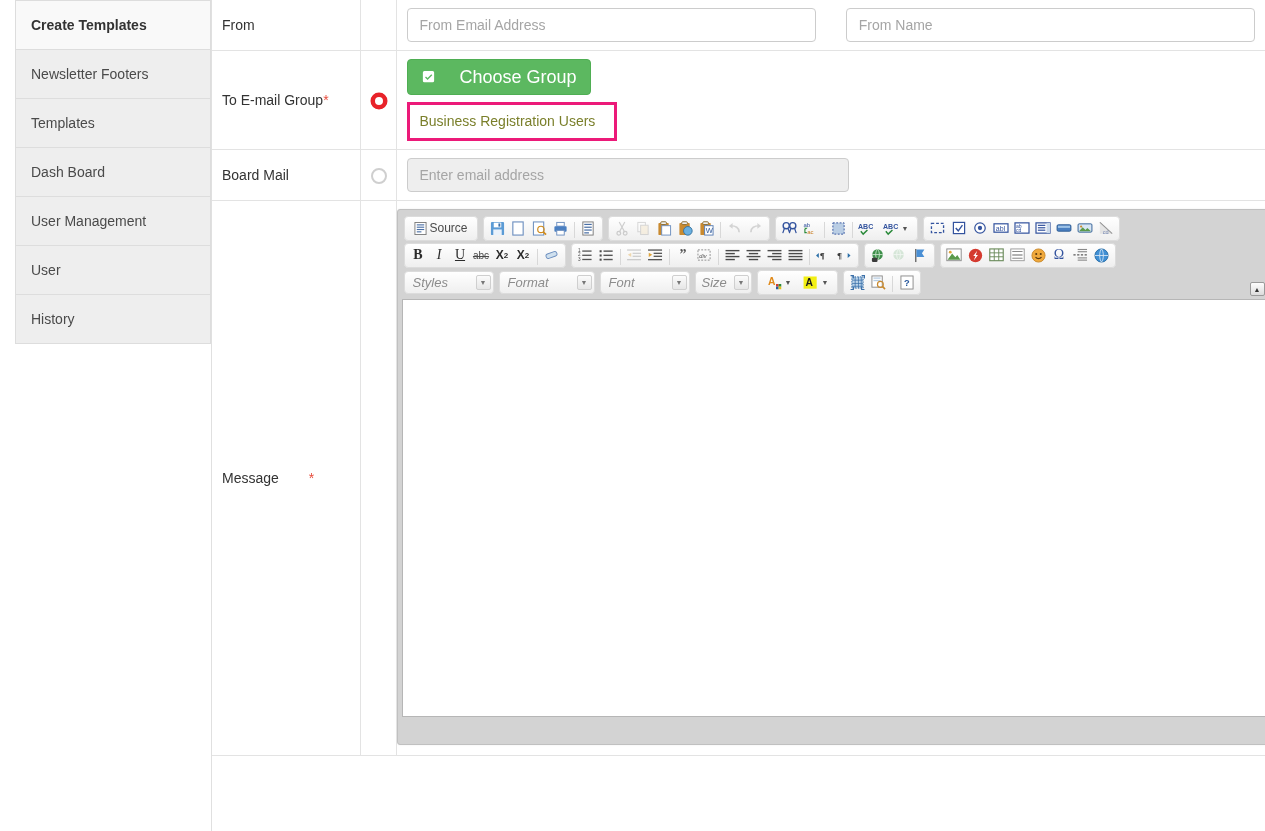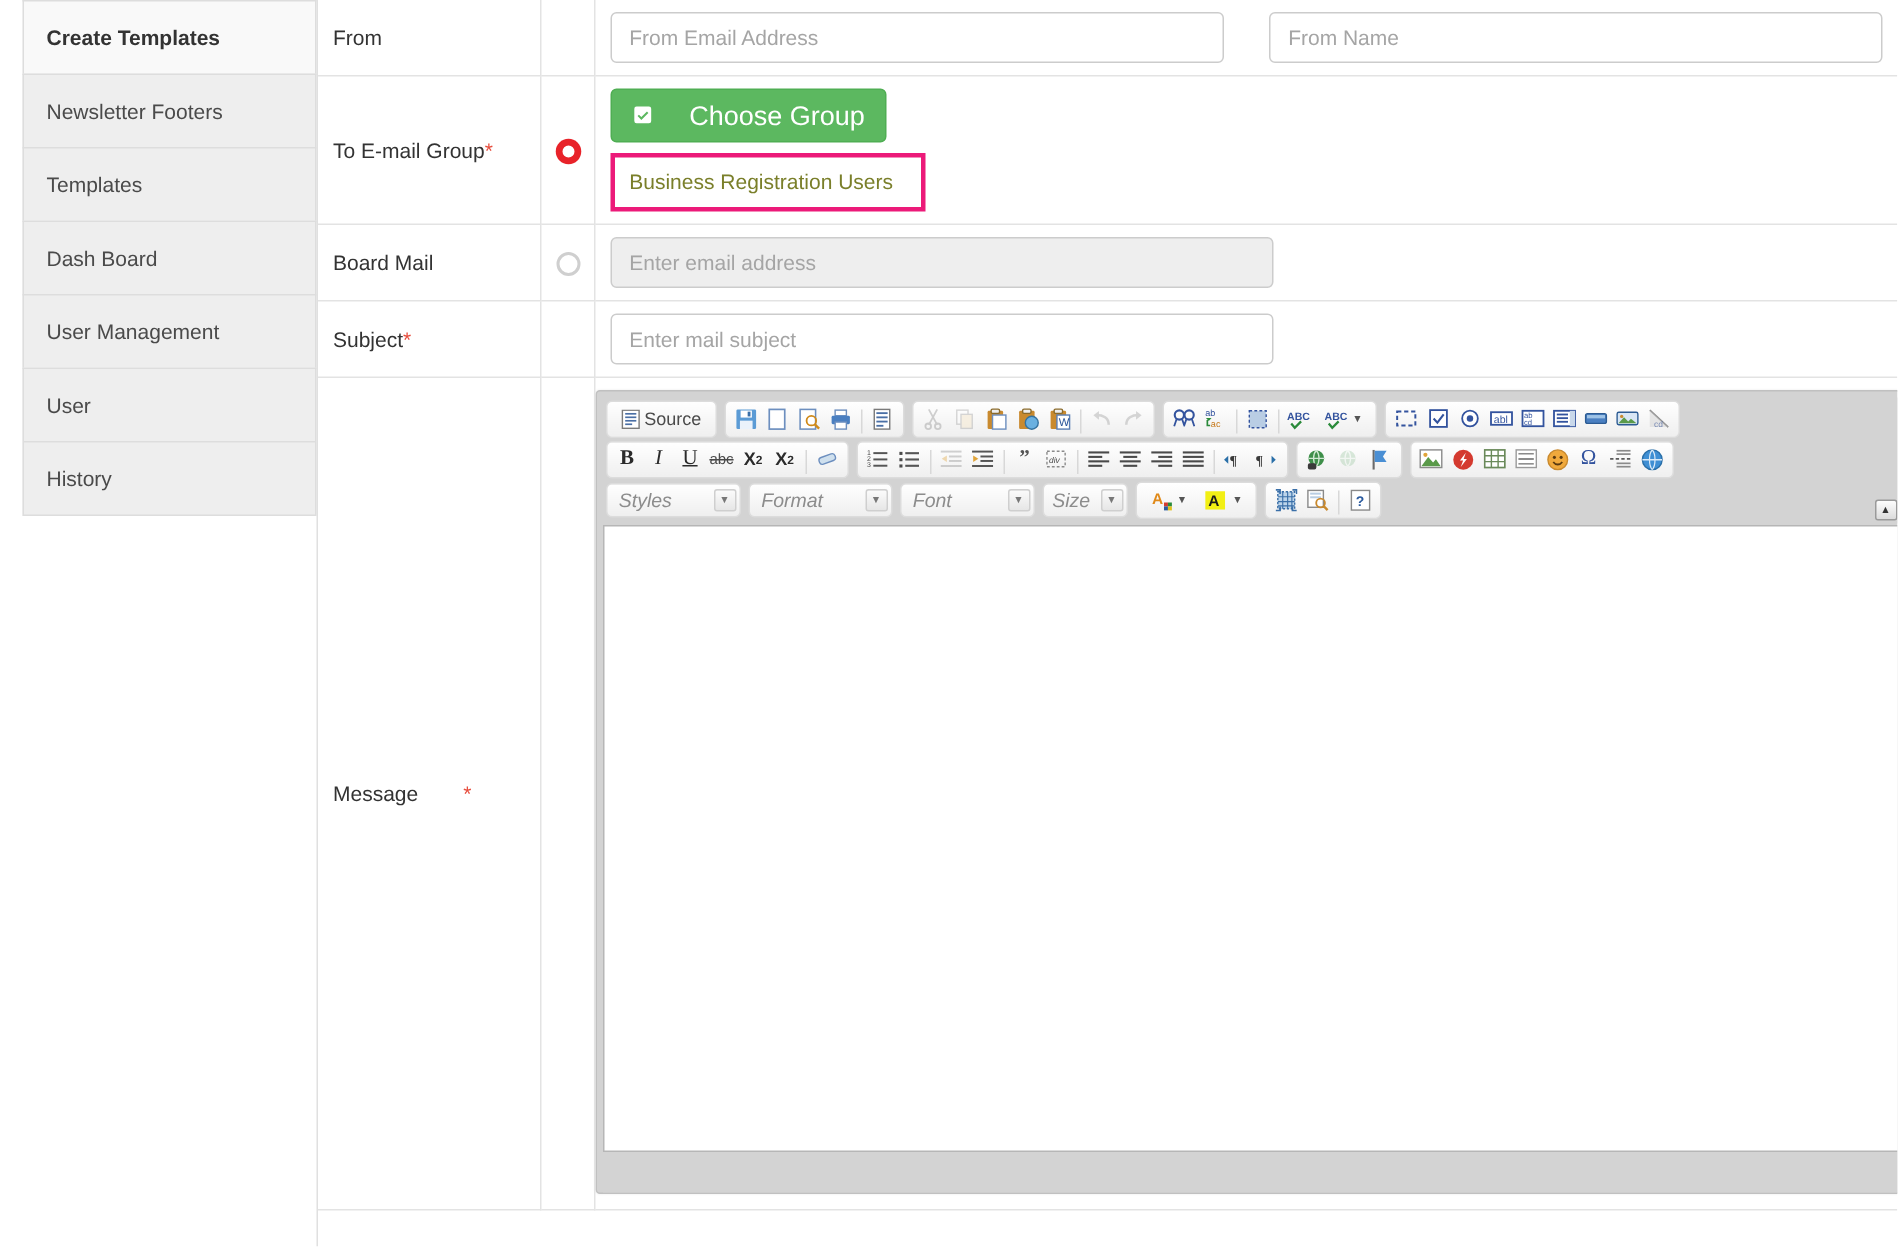--- a/index.html
+++ b/index.html
@@ -334,29 +334,20 @@
           </td>
           <td class="radio-cell">
             <span class="radio"></span>
           </td>
           <td class="field-cell">
             <input class="inp" type="text" style="width: 442px;" disabled="" value="" placeholder="Enter email address">
           </td>
         </tr>
 
 
-        <tr>
-          <td class="label-cell">
-            <span>Subject</span><span class="req">*</span>
-          </td>
-          <td class="radio-cell"></td>
-          <td class="field-cell">
-            <input class="inp" type="text" style="width: 442px;" value="" placeholder="Enter mail subject">
-          </td>
-        </tr>
 
         <tr>
           <td class="label-cell msg-label-cell">
             <span class="msg-label">Message</span><span class="msg-star">*</span>
           </td>
           <td class="radio-cell"></td>
           <td class="field-cell" style="padding:8px 18px 10px 0;">
 
             <div class="cke">
               <div class="cke-top">

